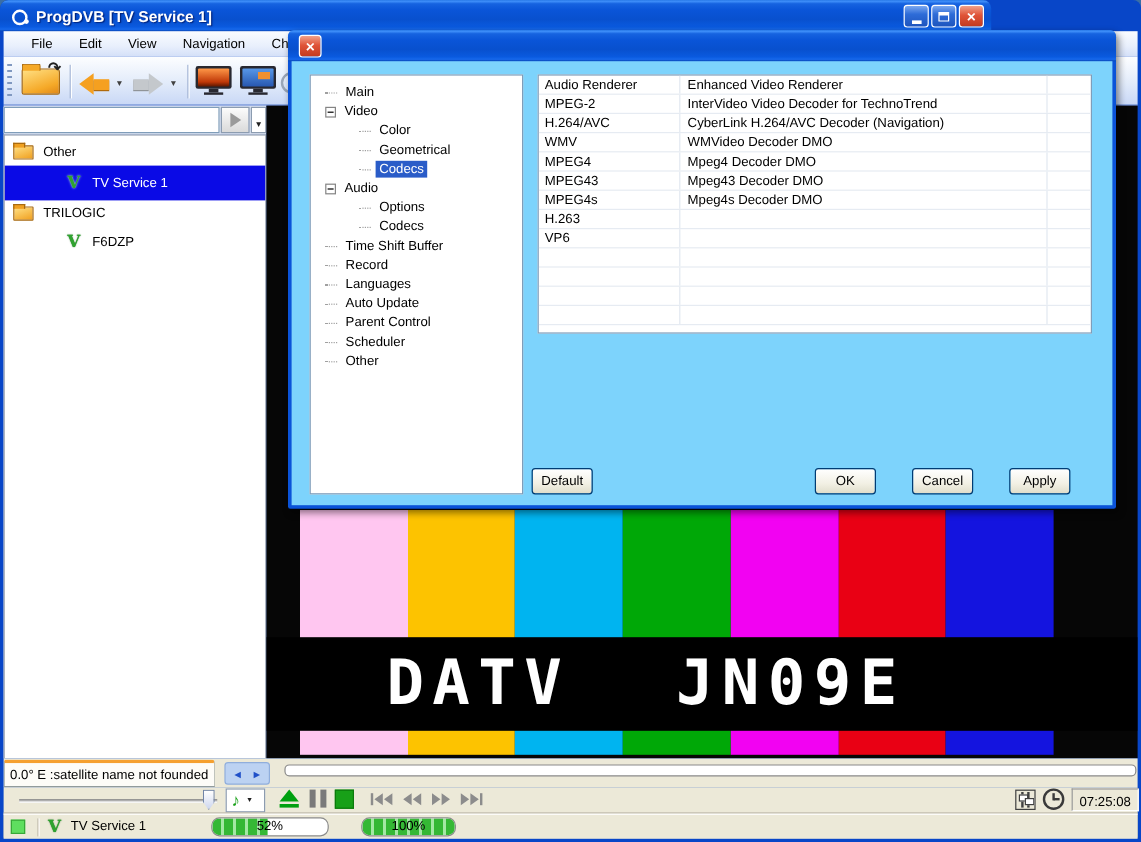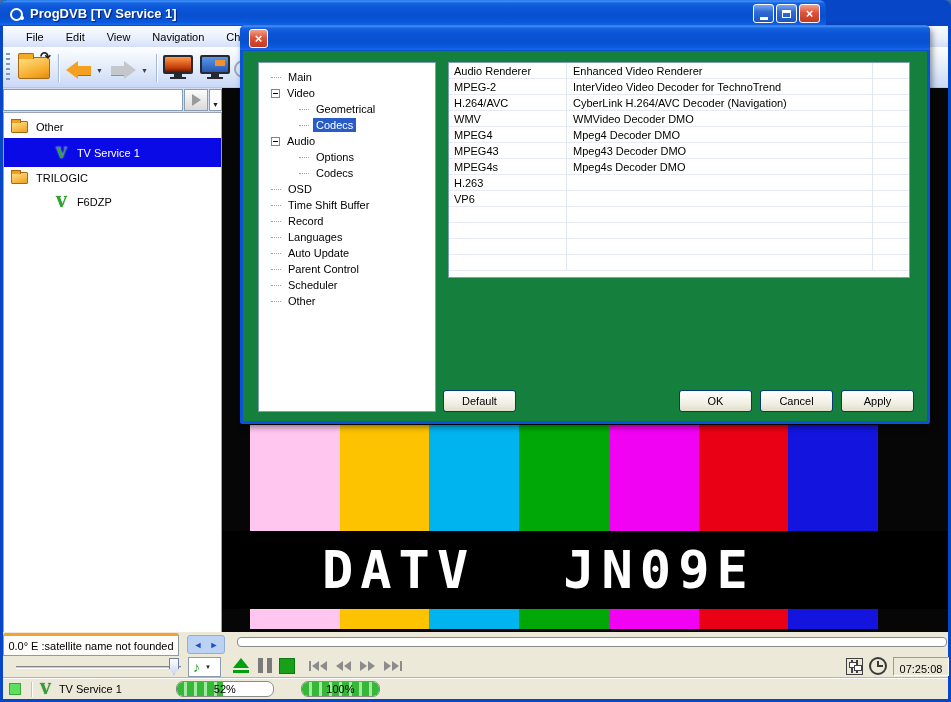--- a/index.html
+++ b/index.html
@@ -157,41 +157,41 @@
   .dialog { position:absolute; left:240px; top:25px; width:690px; height:399px;
     background:#0A53D8; border-radius:6px 6px 2px 2px; box-shadow:2px 3px 6px rgba(0,0,0,.45);
     padding:0 3px 3px; }
   .dtitle { height:26px; display:flex; align-items:center;
     background:linear-gradient(180deg,#2A7BE8 0%,#3C8CF8 5%,#1663E0 12%,#0A55D8 32%,#0850CE 62%,#0A5ADF 86%,#1668EC 94%,#0846B4 100%);
     border-radius:5px 5px 0 0; margin:0 -3px; padding:0 5px 0 9px; }
   .dtitle-text { color:#fff; font-weight:bold; font-size:13px; text-shadow:1px 1px 1px #00227A; flex:1; }
   .dclose { width:19px; height:19px; border:1px solid #fff; border-radius:3px;
     background:linear-gradient(180deg,#F0A088,#E05438 45%,#C23A20);
     color:#fff; font-weight:bold; font-size:13px; display:flex; align-items:center; justify-content:center; }
-  .dbody { position:relative; width:684px; height:370px; background:#15803d; }
+  .dbody { position:relative; width:684px; height:370px; background:#7dd3fc; }
 
   .treebox { position:absolute; left:15px; top:11px; width:178px; height:350px; background:#fff;
     border:1px solid #7F9DB9; padding-top:6px; overflow:hidden; }
   .titem { height:16px; display:flex; align-items:center; white-space:nowrap; }
   .titem.l0 { padding-left:12px; }
   .titem.l1 { padding-left:40px; }
   .dots { display:inline-block; width:10px; height:1px; border-bottom:1px dotted #A0A0A0; margin-right:4px; }
   .ebox { width:9px; height:9px; border:1px solid #848484; background:#fff; position:relative; margin-right:4px; flex:none; }
   .ebox::before { content:""; position:absolute; left:1px; top:3px; width:5px; height:1px; background:#000; }
   .titem .lbl { padding:1px 3px; }
   .titem .lbl.sel { background:#2A5CC8; color:#fff; }
 
   .listbox { position:absolute; left:205px; top:11px; width:462px; height:216px; background:#fff;
     border:1px solid #7F9DB9; overflow:hidden; }
   .lrow { display:flex; height:16px; border-bottom:1px solid #E6EBF2; align-items:center; }
   .lrow .c1 { width:118px; padding-left:5px; border-right:1px solid #E2E8F0; height:100%; display:flex; align-items:center; white-space:nowrap; }
   .lrow .c2 { flex:1; padding-left:6px; border-right:1px solid #E2E8F0; height:100%; display:flex; align-items:center; white-space:nowrap; }
   .lrow .c3 { width:36px; height:100%; }
 
-  .dbtn { position:absolute; top:339px; width:73px; height:22px;
+  .dbtn { position:absolute; top:339px; width:51px; height:22px;
     background:linear-gradient(180deg,#FFFFFF,#F2F0E4 60%,#E0DECB); border:1px solid #003C74; border-radius:3px;
     display:flex; align-items:center; justify-content:center; font-size:11px; }
   .dbtn.default { left:200px; }
   .dbtn.ok { left:436px; }
   .dbtn.cancel { left:517px; }
   .dbtn.apply { left:598px; }
 </style>
 </head>
 <body>
 
@@ -376,41 +376,41 @@
         <div class="titem l0">
             <span class="dots"></span>
             <span class="lbl">Main</span>
           </div>
         <div class="titem l0">
             <span class="ebox"></span>
             <span class="lbl">Video</span>
           </div>
         <div class="titem l1">
             <span class="dots"></span>
+            <span class="lbl">Color</span>
+          </div>
+        <div class="titem l1">
+            <span class="dots"></span>
             <span class="lbl">Geometrical</span>
           </div>
         <div class="titem l1">
             <span class="dots"></span>
             <span class="lbl sel">Codecs</span>
           </div>
         <div class="titem l0">
             <span class="ebox"></span>
             <span class="lbl">Audio</span>
           </div>
         <div class="titem l1">
             <span class="dots"></span>
             <span class="lbl">Options</span>
           </div>
         <div class="titem l1">
             <span class="dots"></span>
             <span class="lbl">Codecs</span>
-          </div>
-        <div class="titem l0">
-            <span class="dots"></span>
-            <span class="lbl">OSD</span>
           </div>
         <div class="titem l0">
             <span class="dots"></span>
             <span class="lbl">Time Shift Buffer</span>
           </div>
         <div class="titem l0">
             <span class="dots"></span>
             <span class="lbl">Record</span>
           </div>
         <div class="titem l0">

